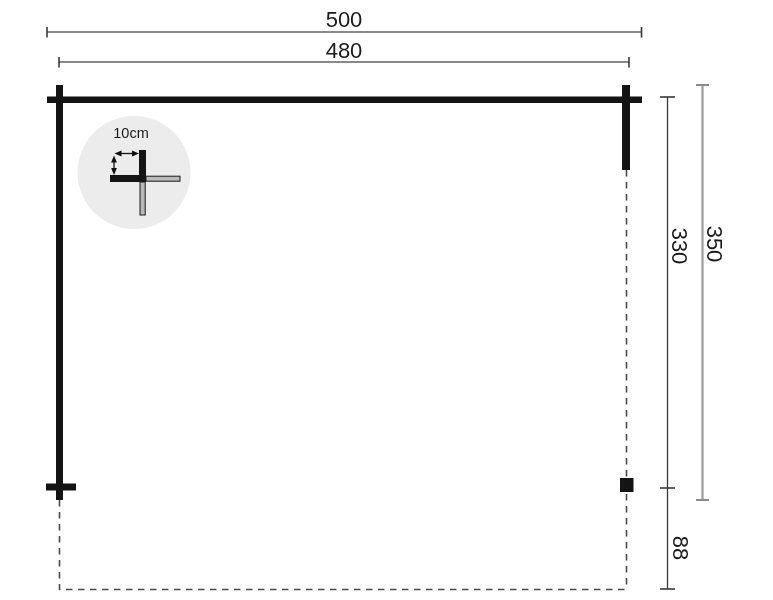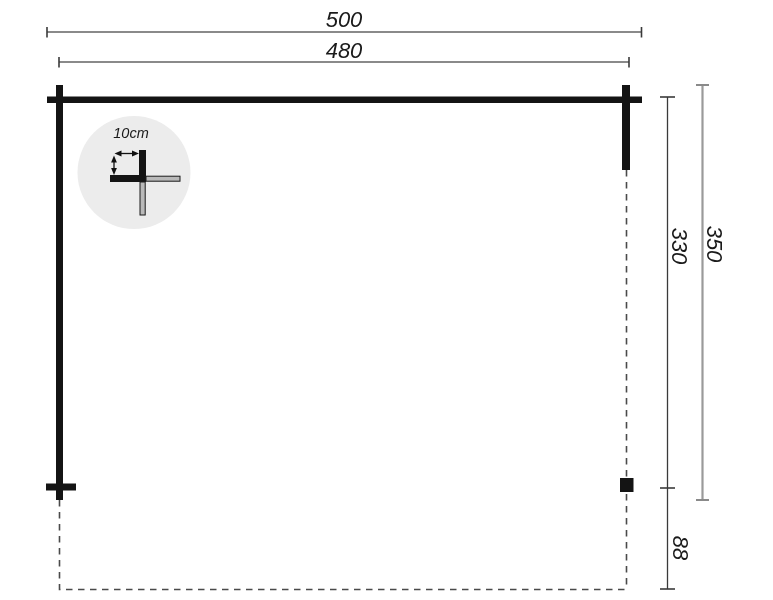--- a/index.html
+++ b/index.html
@@ -2,21 +2,20 @@
 <html><head>
 <meta charset="utf-8">
 <style>
   html,body{margin:0;padding:0;background:#fff;}
   .canvas{
     position:relative;
     width:773px;height:600px;
     background:#ffffff;
     font-family:"Liberation Sans", sans-serif;
     overflow:hidden;
-    font-style:italic;
   }
   svg{position:absolute;left:0;top:0;}
   .struct{fill:#141414;stroke:none;}
   .dim-line-gray{stroke:#8a8a8a;stroke-width:1.8;fill:none;}
   .dim-line-gray-thick{stroke:#9a9a9a;stroke-width:2.2;fill:none;}
   .dim-line-dark{stroke:#3a3a3a;stroke-width:1.3;fill:none;}
   .tick-dark{stroke:#3a3a3a;stroke-width:1.6;fill:none;}
   .tick-gray{stroke:#8a8a8a;stroke-width:2;fill:none;}
   .dashed{stroke:#4a4a4a;stroke-width:1.6;fill:none;stroke-dasharray:6.5 5.5;}
   .dim-text{

